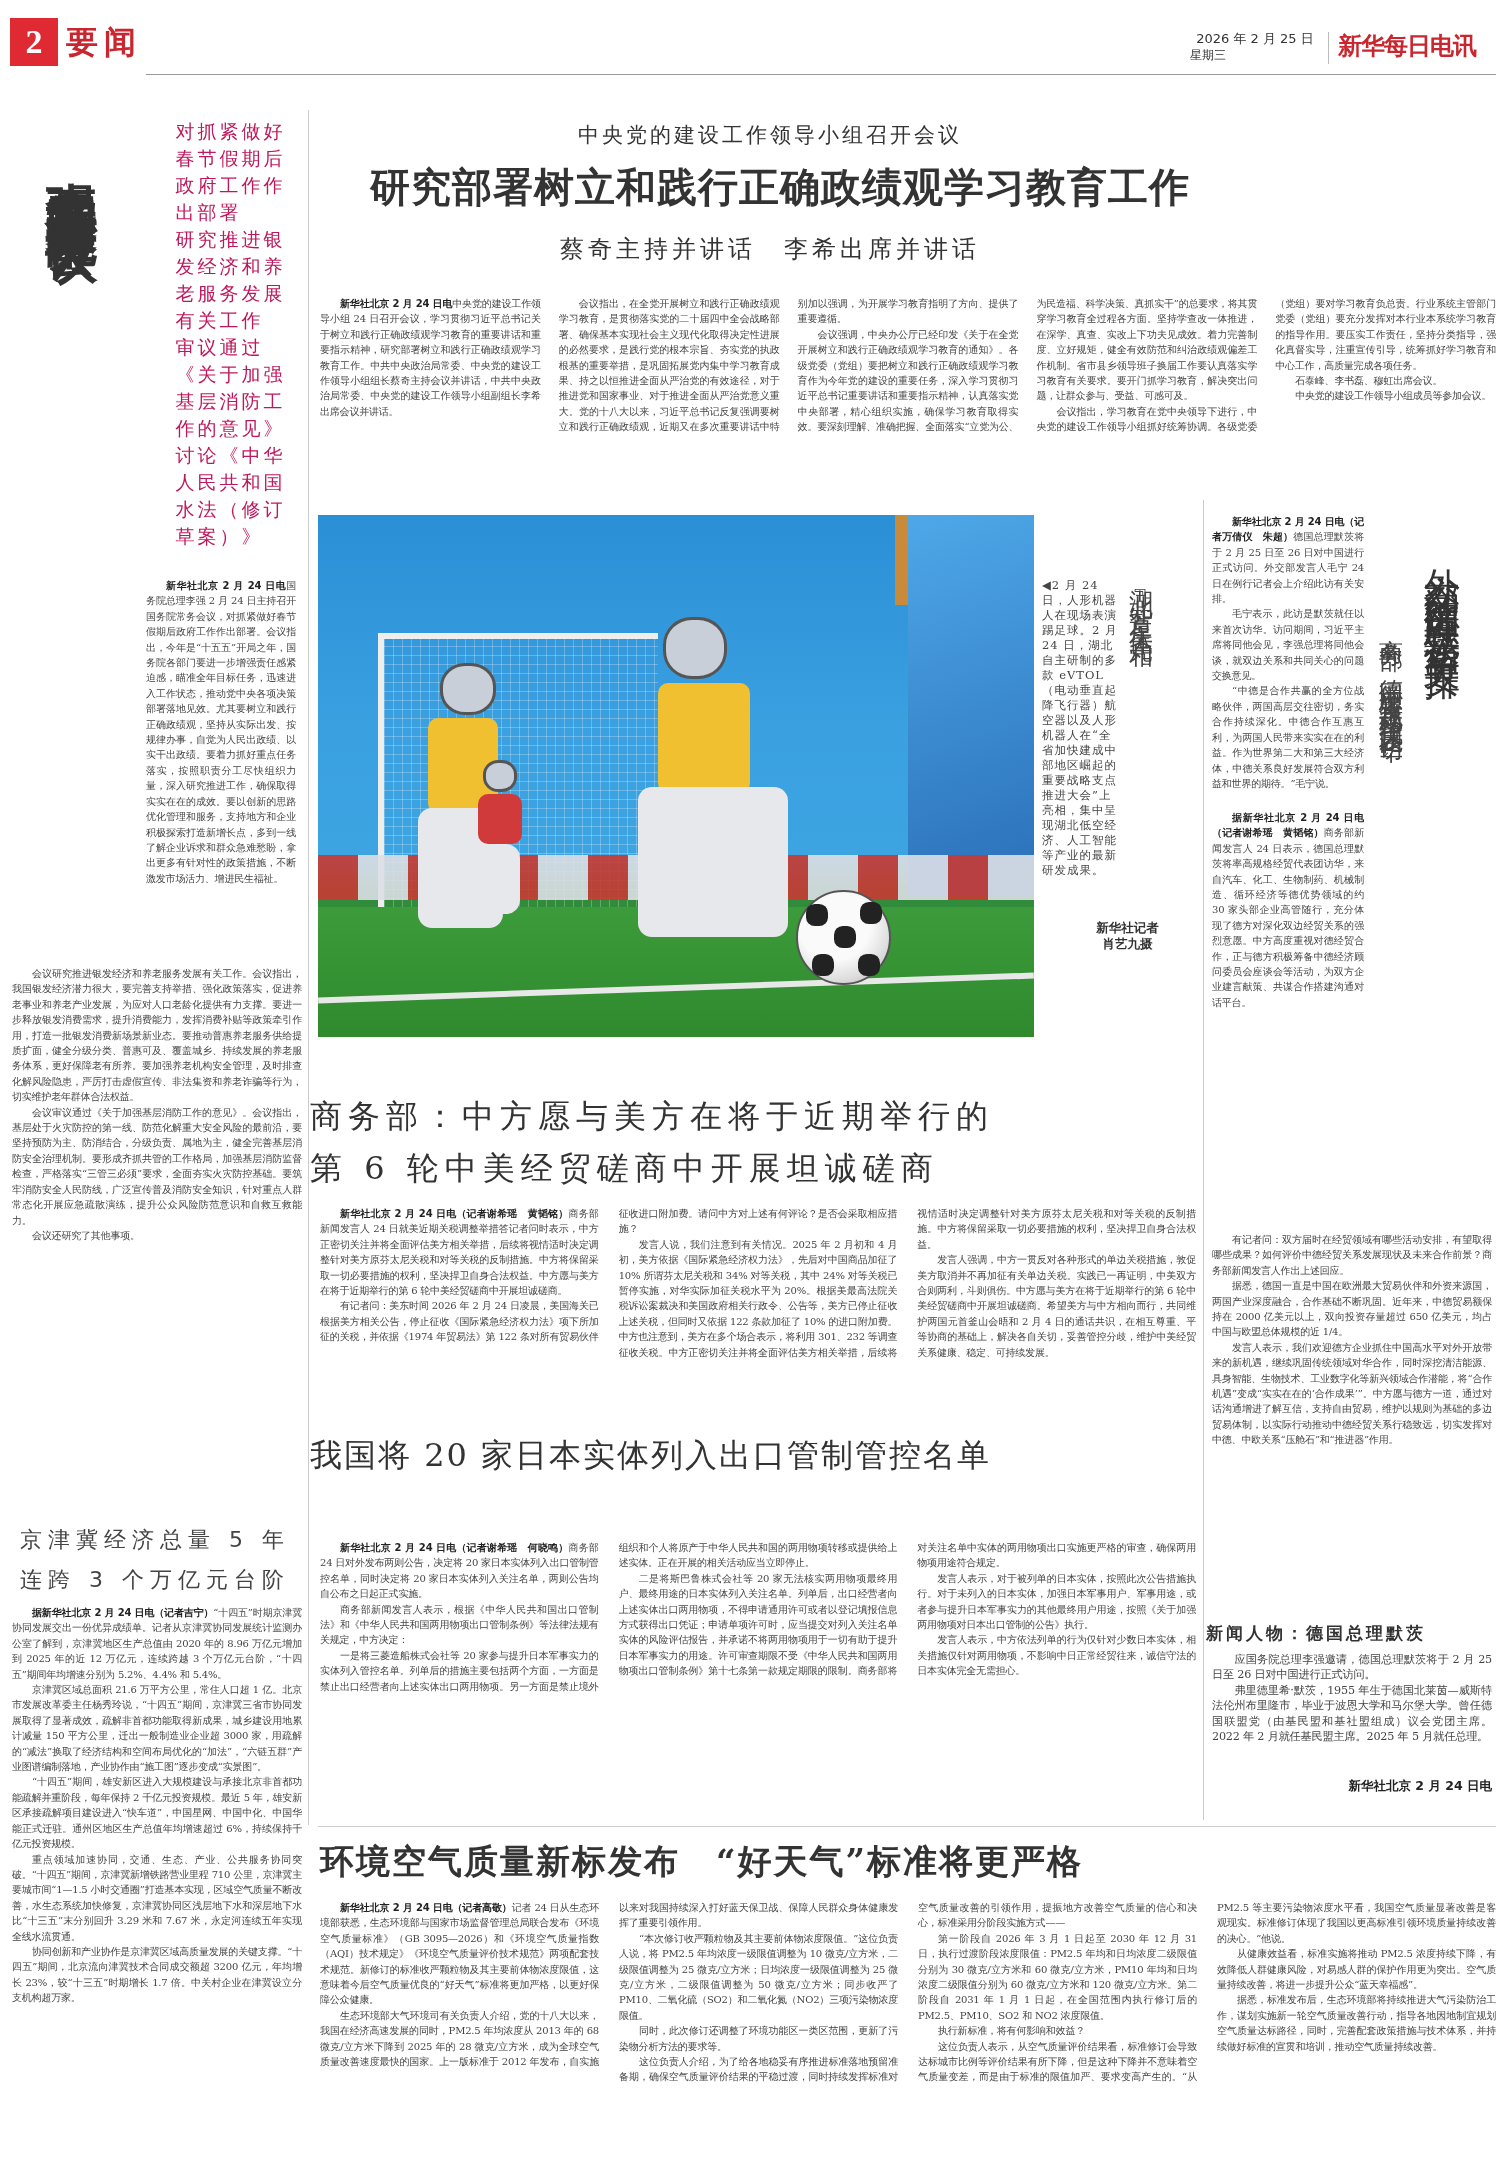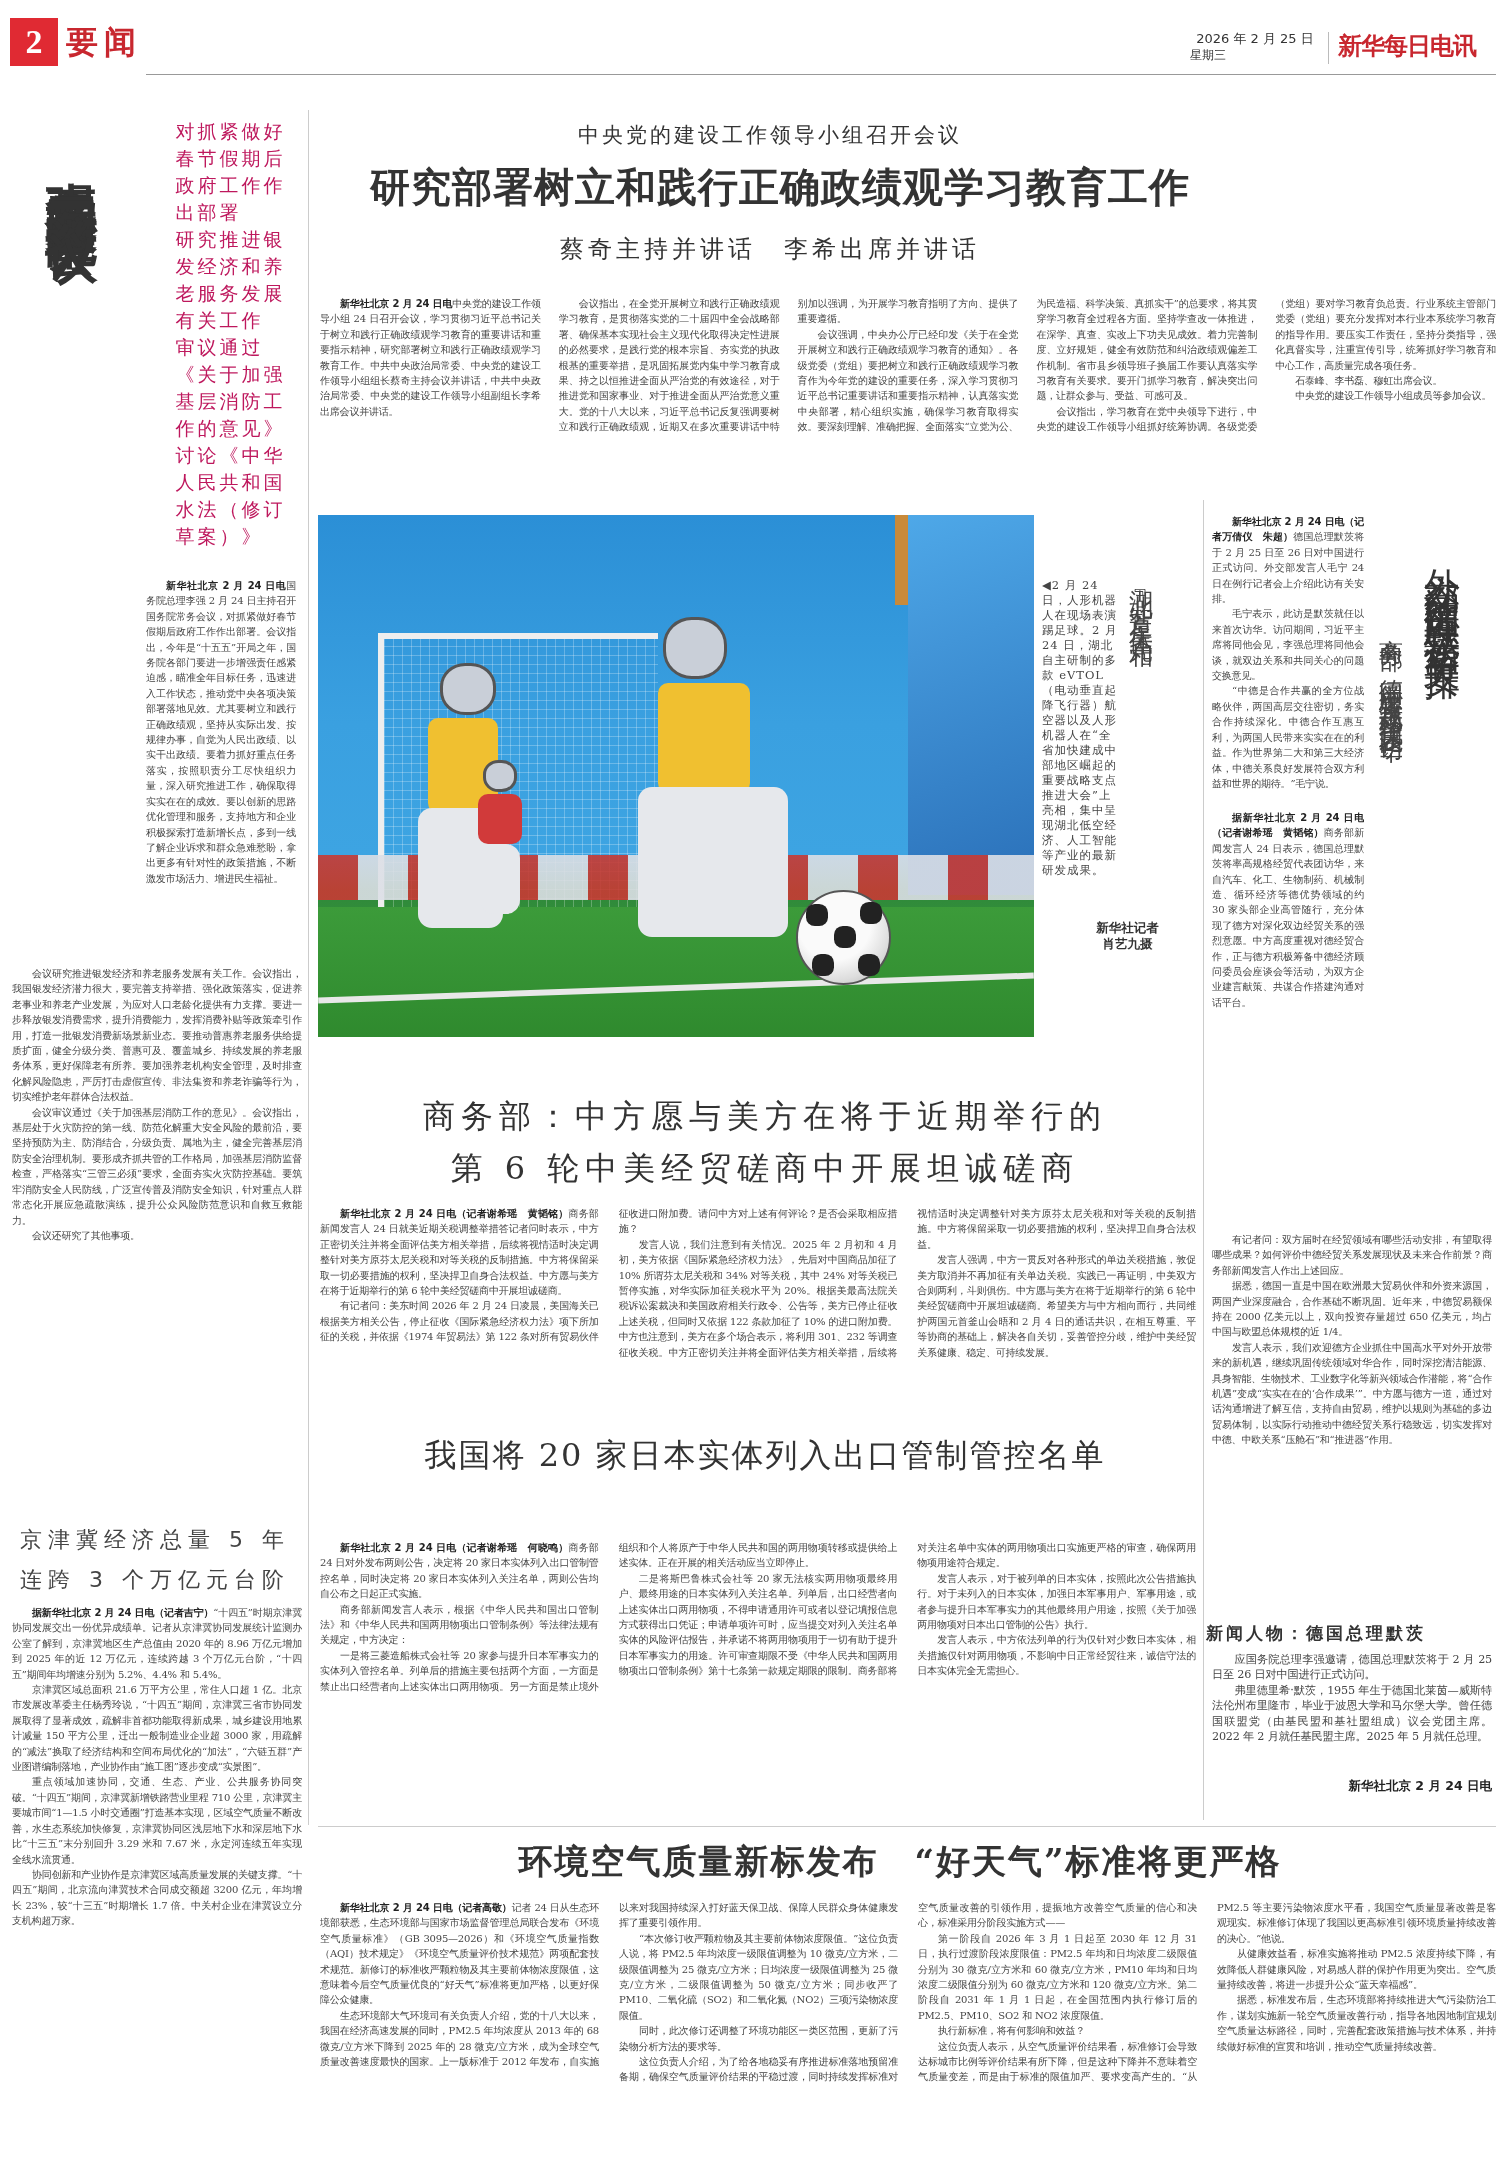--- a/index.html
+++ b/index.html
@@ -42,21 +42,21 @@
 .robot .body{position:absolute;width:80px;height:95px;border-radius:10px;background:#f0c030}
 .robot .legs{position:absolute;width:90px;height:110px;background:#e6e8ec;border-radius:14px}
 #photo .barrier{position:absolute;left:0;top:340px;width:716px;height:45px;background:repeating-linear-gradient(90deg,#c83a34 0 40px,#dcdfe6 40px 90px);opacity:.9}
 #caption-v{left:1126px;top:570px;font:24px/30px "DejaVu Serif",serif;color:#444;letter-spacing:6px}
 #caption-text{left:1042px;top:578px;width:78px;font:11.5px/15px "DejaVu Serif",serif;color:#444;letter-spacing:1px}
 #caption-credit{left:1060px;top:920px;width:135px;text-align:center;font:bold 12.5px/16px "DejaVu Sans",sans-serif;color:#333}
 
 #right-v1{left:1420px;top:540px;font-size:36px;line-height:44px;font-weight:normal;letter-spacing:6px;color:#333}
 #right-v2{left:1376px;top:620px;font-size:24px;line-height:30px;font-weight:normal;letter-spacing:4px;color:#444}
 
-.hl{position:absolute;text-align:center;font-family:"DejaVu Serif",serif;color:#333}
+.hl{position:absolute;font-family:"DejaVu Serif",serif;color:#333}
 #trade-title{left:310px;top:1090px;width:910px;font:32px/52px "DejaVu Serif",serif;letter-spacing:6px}
 #japan-title{left:310px;top:1432px;width:910px;font:32px/46px "DejaVu Serif",serif;letter-spacing:2px}
 #air-title{left:320px;top:1838px;width:1160px;font:bold 34px/46px "DejaVu Serif",serif;letter-spacing:2px}
 #jjj-title{left:20px;top:1520px;width:290px;font:22px/40px "DejaVu Sans",sans-serif;letter-spacing:6px;text-align:left;color:#444}
 #profile-title{left:1206px;top:1620px;width:290px;font:bold 17px/26px "DejaVu Sans",sans-serif;color:#333;letter-spacing:3px;text-align:left}
 .rule{position:absolute;background:#ccc}
 </style>
 </head>
 <body>
 
@@ -180,20 +180,21 @@
   <p>发言人表示，中方依法列单的行为仅针对少数日本实体，相关措施仅针对两用物项，不影响中日正常经贸往来，诚信守法的日本实体完全无需担心。</p>
 </div>
 
 <div id="jjj-title" class="abs">
   <div>京津冀经济总量 5 年</div>
   <div>连跨 3 个万亿元台阶</div>
 </div>
 <div class="col body-text" style="left:12px;top:1605px;width:290px;height:560px">
   <p><b>据新华社北京 2 月 24 日电（记者吉宁）</b><span>“十四五”时期京津冀协同发展交出一份优异成绩单。记者从京津冀协同发展统计监测办公室了解到，京津冀地区生产总值由 2020 年的 8.96 万亿元增加到 2025 年的近 12 万亿元，连续跨越 3 个万亿元台阶，“十四五”期间年均增速分别为 5.2%、4.4% 和 5.4%。</span></p>
   <p>京津冀区域总面积 21.6 万平方公里，常住人口超 1 亿。北京市发展改革委主任杨秀玲说，“十四五”期间，京津冀三省市协同发展取得了显著成效，疏解非首都功能取得新成果，城乡建设用地累计减量 150 平方公里，迁出一般制造业企业超 3000 家，用疏解的“减法”换取了经济结构和空间布局优化的“加法”，“六链五群”产业图谱编制落地，产业协作由“施工图”逐步变成“实景图”。</p>
+  <p>“十四五”期间，雄安新区进入大规模建设与承接北京非首都功能疏解并重阶段，每年保持 2 千亿元投资规模。最近 5 年，雄安新区承接疏解项目建设进入“快车道”，中国星网、中国中化、中国华能正式迁驻。通州区地区生产总值年均增速超过 6%，持续保持千亿元投资规模。</p>
   <p>重点领域加速协同，交通、生态、产业、公共服务协同突破。“十四五”期间，京津冀新增铁路营业里程 710 公里，京津冀主要城市间“1—1.5 小时交通圈”打造基本实现，区域空气质量不断改善，水生态系统加快修复，京津冀协同区浅层地下水和深层地下水比“十三五”末分别回升 3.29 米和 7.67 米，永定河连续五年实现全线水流贯通。</p>
   <p>协同创新和产业协作是京津冀区域高质量发展的关键支撑。“十四五”期间，北京流向津冀技术合同成交额超 3200 亿元，年均增长 23%，较“十三五”时期增长 1.7 倍。中关村企业在津冀设立分支机构超万家。</p>
 </div>
 
 <div class="rule" style="left:318px;top:1826px;width:1178px;height:1px"></div>
 <div id="air-title" class="hl">环境空气质量新标发布　“好天气”标准将更严格</div>
 <div class="col body-text" style="left:320px;top:1900px;width:1176px;height:262px;column-count:4;column-gap:20px">
   <p><b>新华社北京 2 月 24 日电（记者高敬）</b><span>记者 24 日从生态环境部获悉，生态环境部与国家市场监督管理总局联合发布《环境空气质量标准》（GB 3095—2026）和《环境空气质量指数（AQI）技术规定》《环境空气质量评价技术规范》两项配套技术规范。新修订的标准收严颗粒物及其主要前体物浓度限值，这意味着今后空气质量优良的“好天气”标准将更加严格，以更好保障公众健康。</span></p>
   <p>生态环境部大气环境司有关负责人介绍，党的十八大以来，我国在经济高速发展的同时，PM2.5 年均浓度从 2013 年的 68 微克/立方米下降到 2025 年的 28 微克/立方米，成为全球空气质量改善速度最快的国家。上一版标准于 2012 年发布，自实施以来对我国持续深入打好蓝天保卫战、保障人民群众身体健康发挥了重要引领作用。</p>
   <p>“本次修订收严颗粒物及其主要前体物浓度限值。”这位负责人说，将 PM2.5 年均浓度一级限值调整为 10 微克/立方米，二级限值调整为 25 微克/立方米；日均浓度一级限值调整为 25 微克/立方米，二级限值调整为 50 微克/立方米；同步收严了 PM10、二氧化硫（SO2）和二氧化氮（NO2）三项污染物浓度限值。</p>

